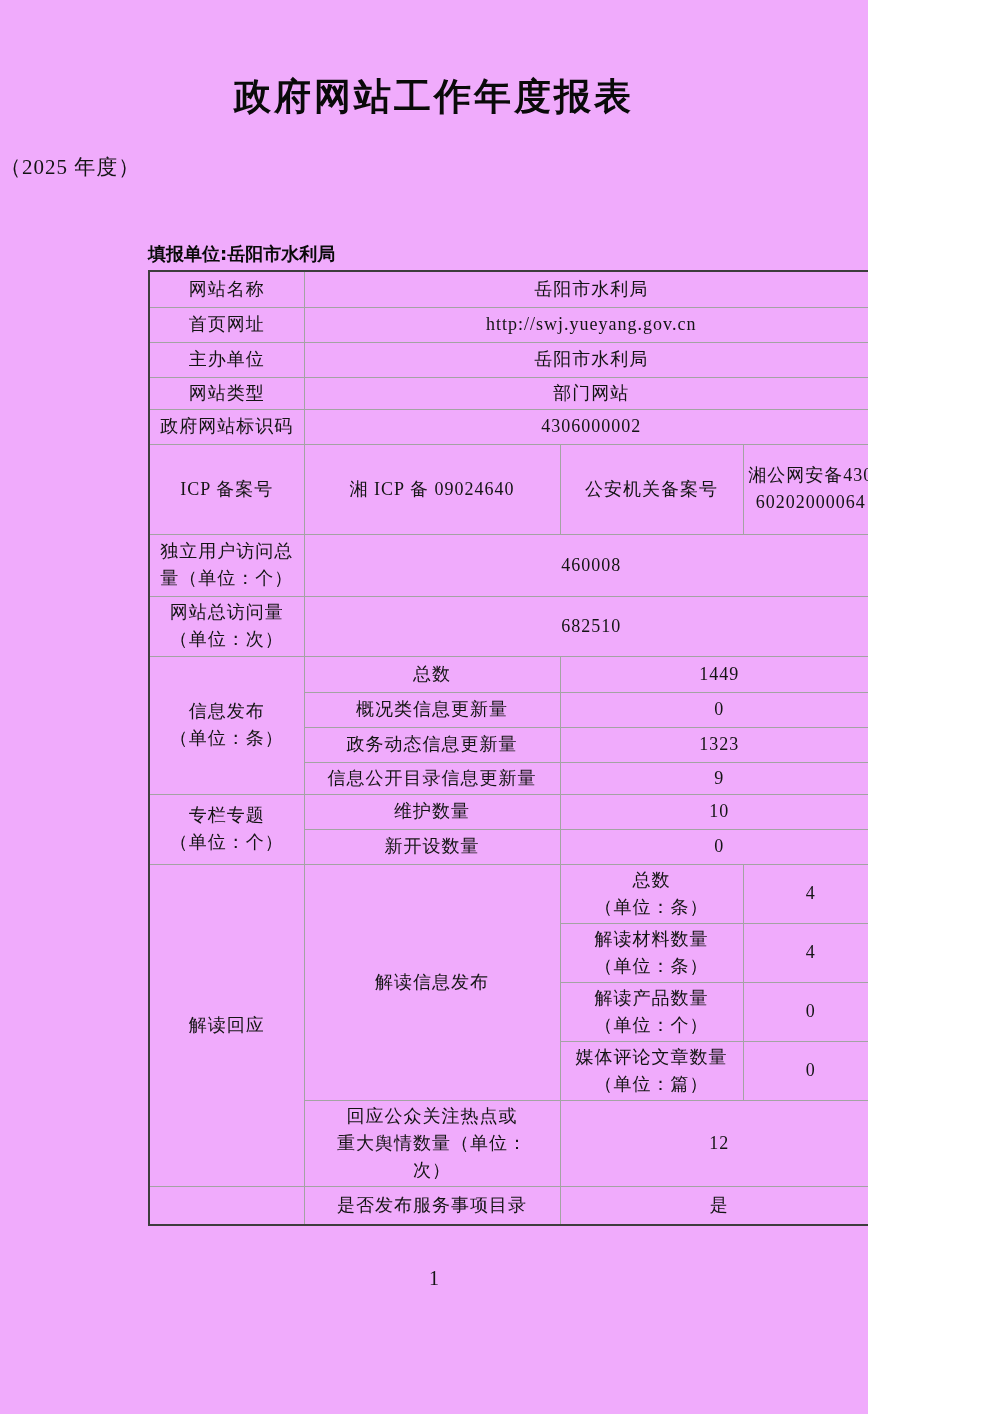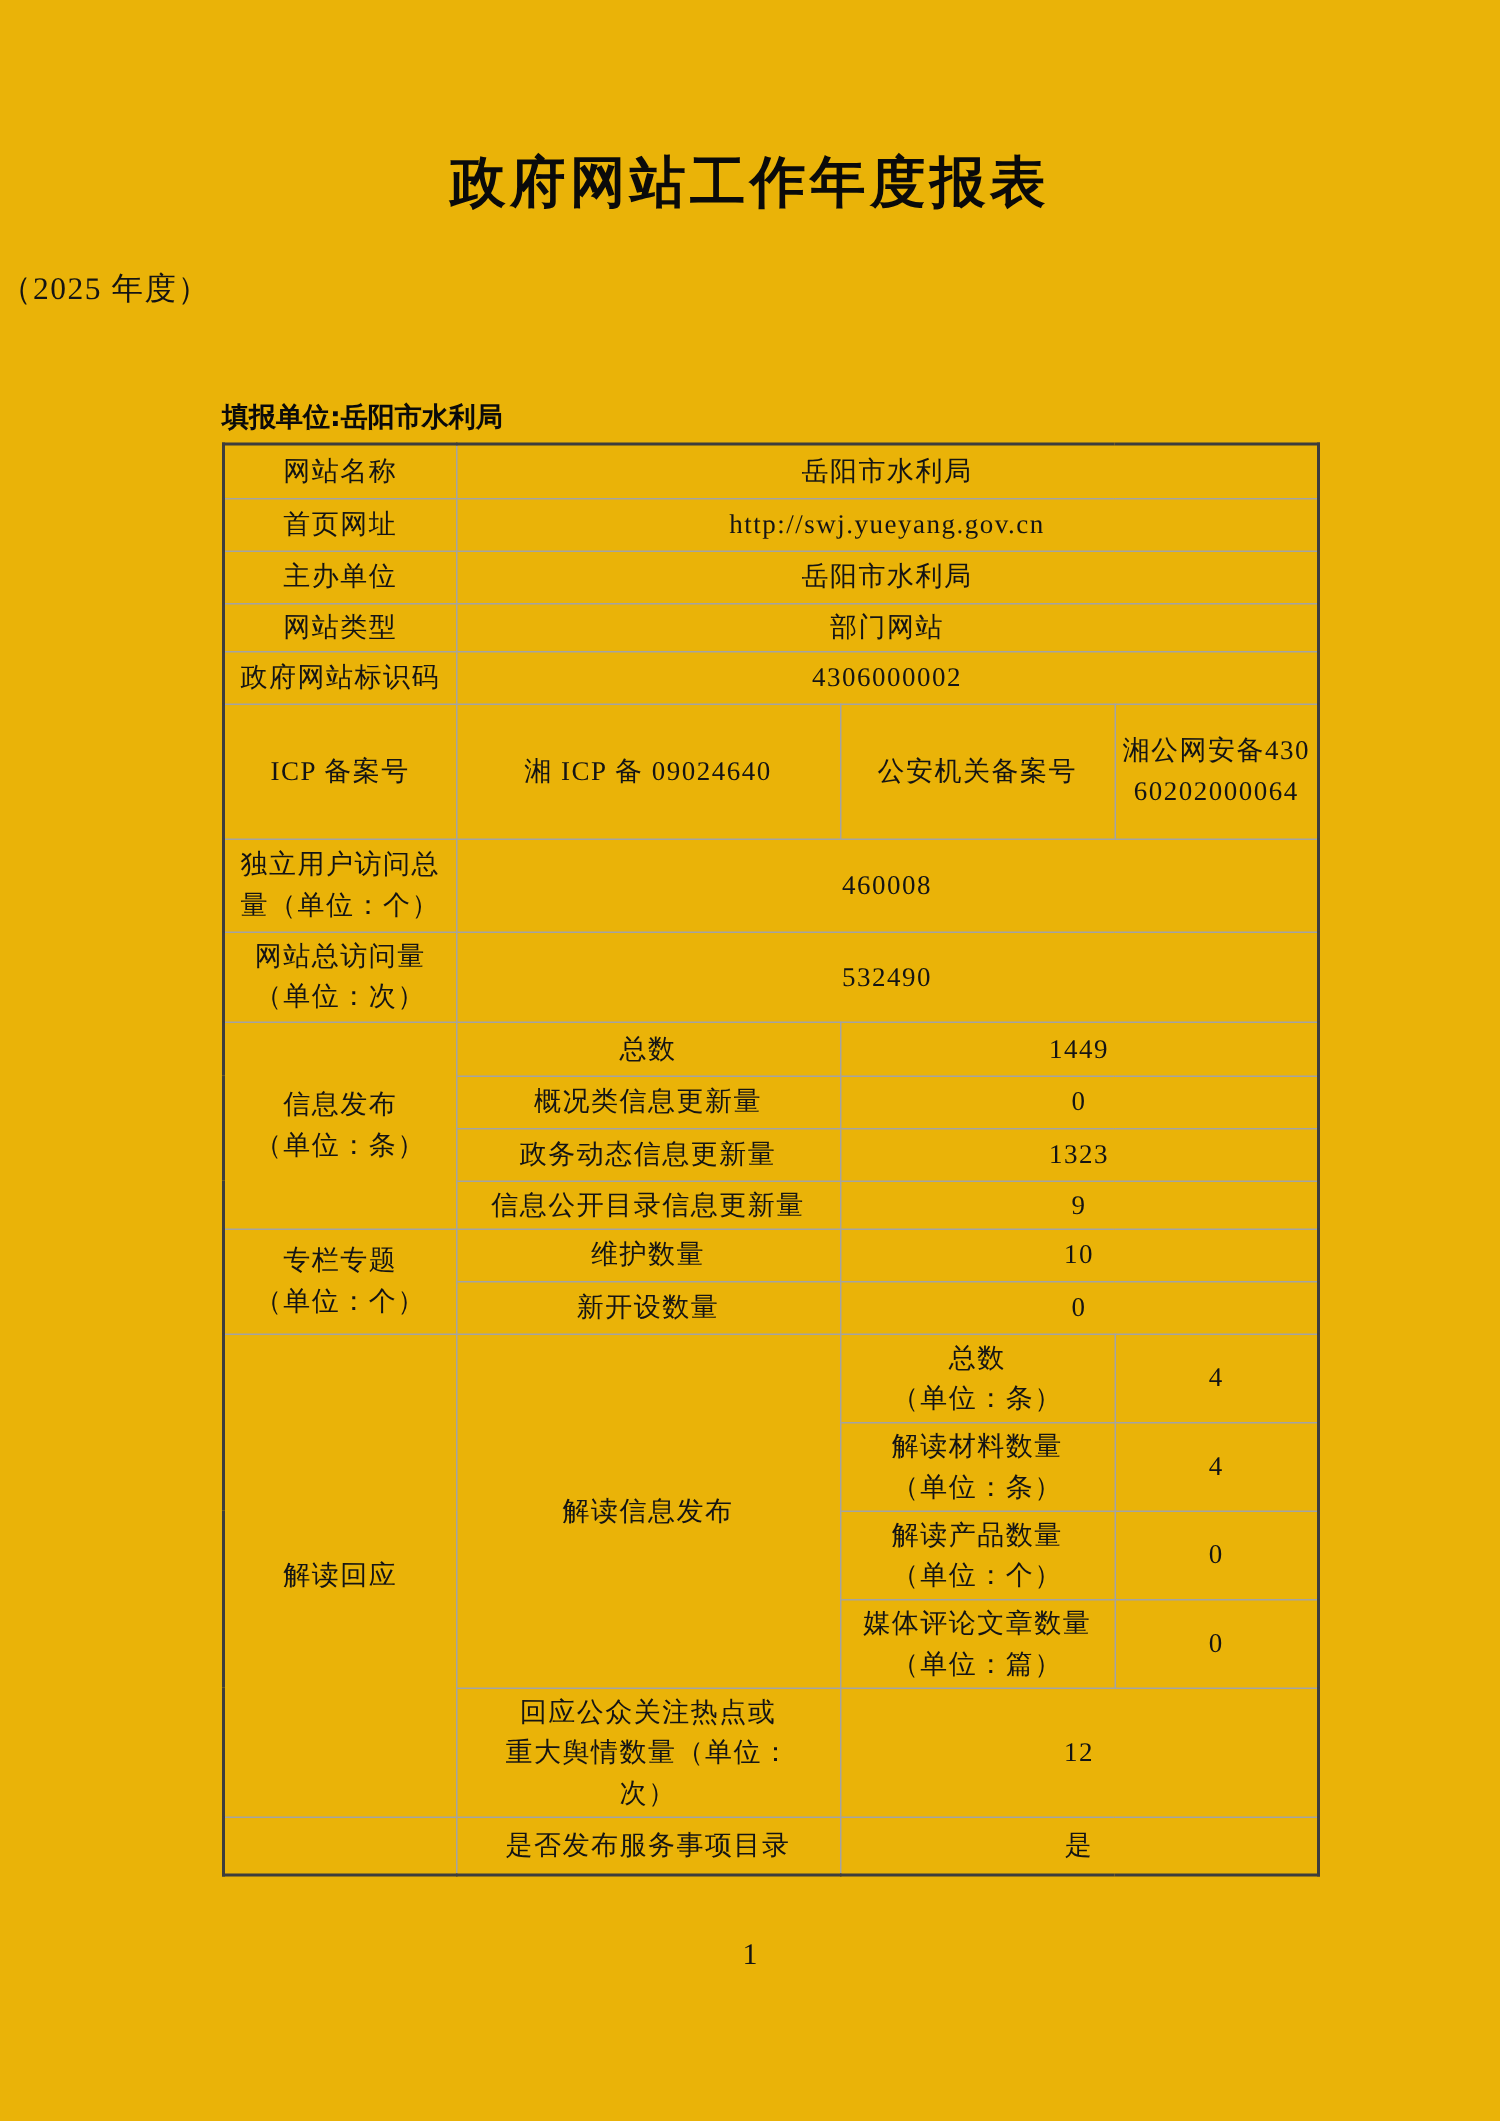--- a/index.html
+++ b/index.html
@@ -1,24 +1,24 @@
 <!DOCTYPE html>
 <html><head>
 <meta charset="utf-8">
 <style>
   html, body { margin: 0; padding: 0; background: #ffffff; }
   .page {
     position: relative;
-    width: 1000px;
+    width: 868px;
     height: 1414px;
-    background: #eab308;
+    background: #f0abfc;
     color: #111111;
     font-family: "Liberation Serif", "DejaVu Serif", serif;
     box-sizing: border-box;
-    padding-top: 101px;
+    padding-top: 76px;
     overflow: hidden;
   }
   .doc-title {
     text-align: center;
     font-family: "DejaVu Sans", "Liberation Sans", sans-serif;
     font-weight: 700;
     font-size: 37px;
     line-height: 42px;
     letter-spacing: 3px;
     color: #0a0a0a;
@@ -110,21 +110,21 @@
         <td class="break-all">湘公网安备43060202000064</td>
       </tr>
       <tr style="height:62px">
         <td>独立用户访问总
 量（单位：个）</td>
         <td colspan="3">460008</td>
       </tr>
       <tr style="height:60px">
         <td>网站总访问量
 （单位：次）</td>
-        <td colspan="3">532490</td>
+        <td colspan="3">682510</td>
       </tr>
       <tr style="height:36px">
         <td rowspan="4">信息发布
 （单位：条）</td>
         <td>总数</td>
         <td colspan="2">1449</td>
       </tr>
       <tr style="height:35px">
         <td>概况类信息更新量</td>
         <td colspan="2">0</td>

